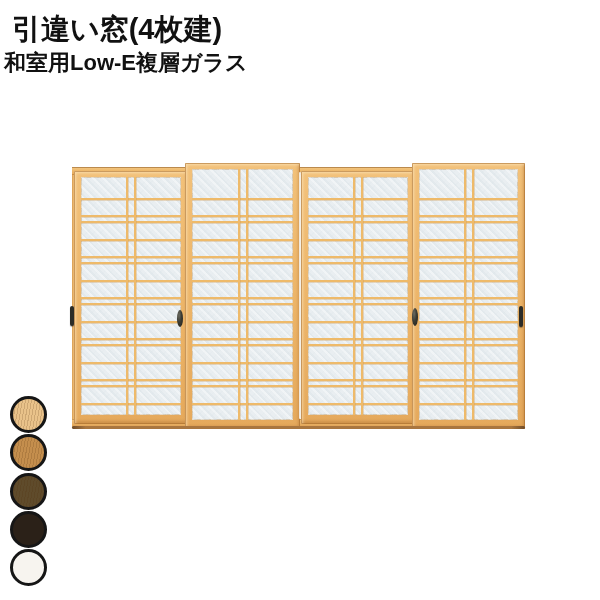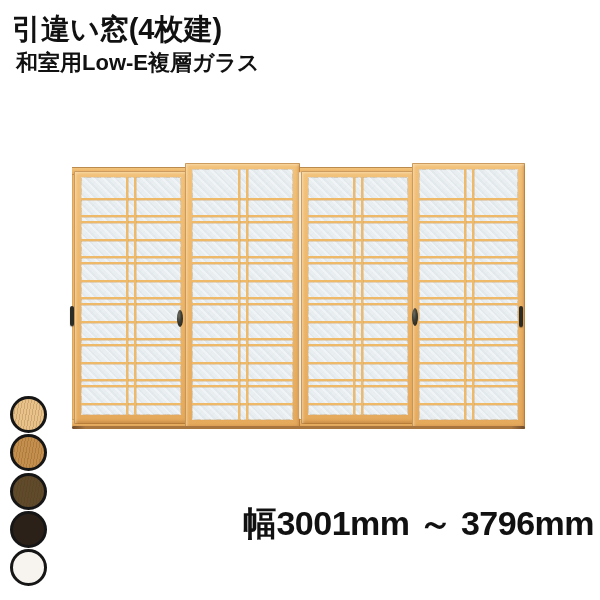--- a/index.html
+++ b/index.html
@@ -8,21 +8,21 @@
     background:#ffffff;
     font-family:"Liberation Sans", sans-serif;
     color:#111;
   }
   
   .title{
     position:absolute;left:12px;top:10px;
     font-size:29px;font-weight:800;letter-spacing:0;white-space:nowrap;
   }
   .subtitle{
-    position:absolute;left:16px;top:48px;
+    position:absolute;left:4px;top:48px;
     font-size:22px;font-weight:700;white-space:nowrap;
   }
   
   #win{position:absolute;left:72px;top:163px;width:453px;height:268px}
   #win *{position:absolute;box-sizing:border-box}
   .wood-h{
     background:linear-gradient(180deg,#f4c883 0%,#eeb96c 45%,#e3a557 100%);
     box-shadow:inset 0 1px 0 rgba(140,90,35,.55), inset 0 -1px 0 rgba(170,115,50,.45);
   }
   .wood-v{
@@ -195,14 +195,13 @@
       <div class="grain"></div>
     </div>
     <div class="swatch" style="top: 473px; background: rgb(95, 75, 43);">
       <div class="grain"></div>
     </div>
     <div class="swatch" style="top: 511px; background: rgb(43, 33, 24);"></div>
     <div class="swatch" style="top: 549px; background: rgb(247, 244, 239);"></div>
   </div>
 
 <div id="dims">
-  <div>幅3001mm ～ 3796mm</div>
 </div>
 
 </body></html>

